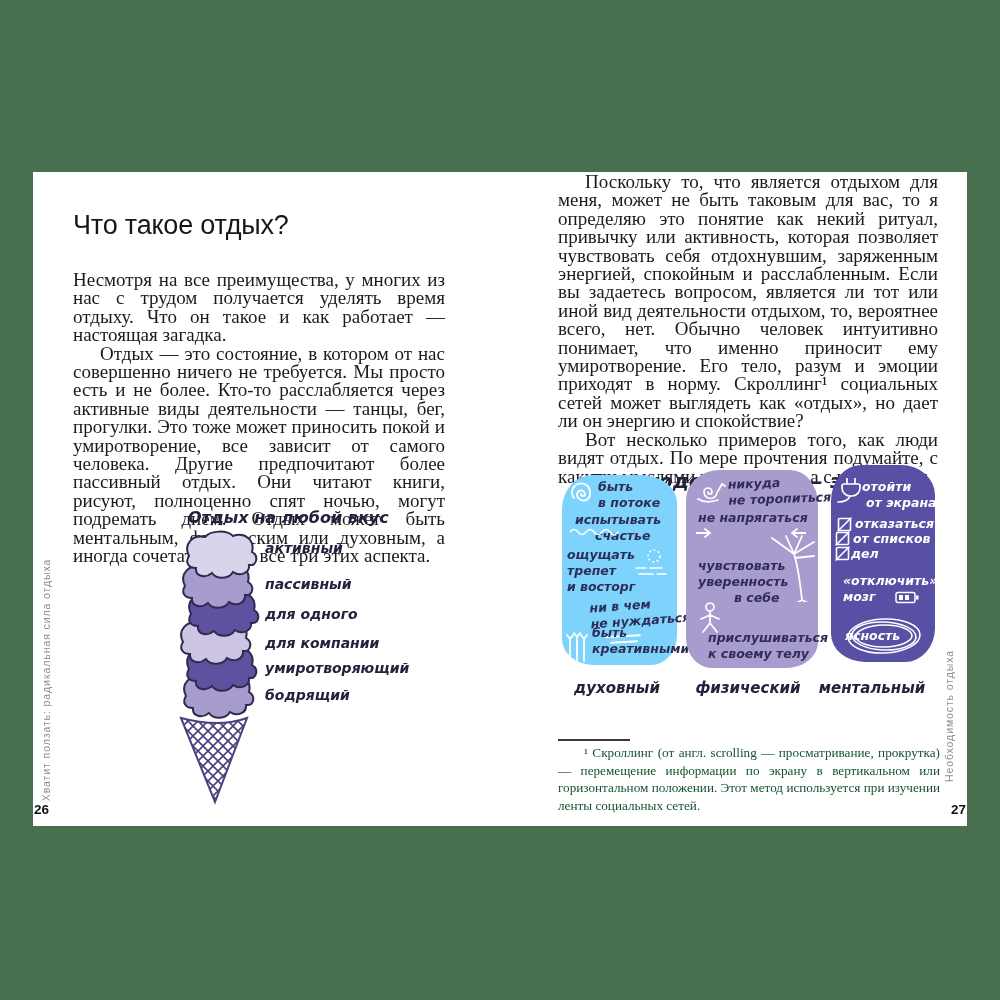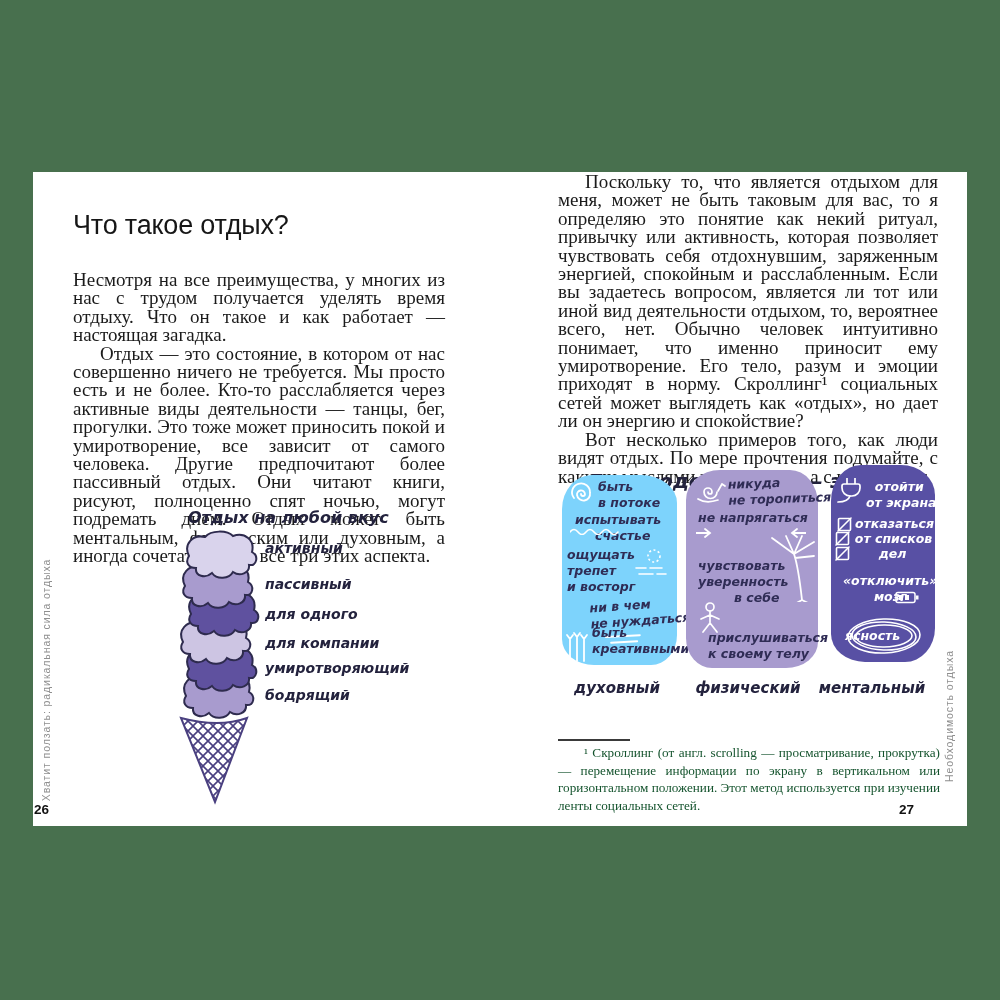--- a/index.html
+++ b/index.html
@@ -28,21 +28,21 @@
     font-size:13.5px;font-weight:bold;color:#111;}
 
   
   .diag-title{position:absolute;left:540px;top:265px;width:330px;text-align:center;font-size:20px;margin-top:32px;}
   .blob{position:absolute;}
   .b1{left:529px;top:303px;width:115px;height:190px;border-radius:30px 36px 26px 32px/34px 28px 30px 26px;}
   .b2{left:653px;top:298px;width:132px;height:198px;border-radius:34px 28px 32px 26px/30px 34px 26px 30px;}
   .b3{left:798px;top:293px;width:104px;height:197px;border-radius:30px 34px 30px 34px/36px 30px 34px 28px;}
   .bi{position:absolute;font-family:"DejaVu Sans",sans-serif;font-style:italic;font-weight:bold;
     font-size:12.5px;line-height:16px;color:#2f2c55;white-space:nowrap;}
-  .b3 .bi{color:#ffffff;text-align:center;}
+  .b3 .bi{color:#ffffff;}
   .doodle{position:absolute;}
   .blob-label{position:absolute;top:507px;transform:translateX(-50%);font-size:15px;}
 
   
   .fn-rule{position:absolute;left:525px;top:567px;width:72px;height:2px;background:#3a3a3a;}
   .footnote{position:absolute;left:525px;top:572px;width:382px;font-size:13.2px;line-height:17.6px;
     color:#14532d;text-align:justify;text-indent:26px;}
 </style>
 </head>
 <body style="background: rgb(72, 112, 78);">
@@ -218,16 +218,16 @@
     </div>
 
     <div class="hand blob-label" style="left:584px">духовный</div>
     <div class="hand blob-label" style="left:715px">физический</div>
     <div class="hand blob-label" style="left:839px">ментальный</div>
 
     <div class="fn-rule"></div>
     <div class="footnote">¹ Скроллинг (от англ. scrolling — просматривание, прокрутка) — перемещение информации по экрану в вертикальном или горизонтальном положении. Этот метод используется при изучении ленты социальных сетей.</div>
 
     <div class="edge-label" style="left:818px;top:536px;width:200px">Необходимость отдыха</div>
-    <div class="pagenum" style="left:866px;width:31px;text-align:left">27</div>
+    <div class="pagenum" style="left:902px;width:31px;text-align:right">27</div>
 
   </div>
 </div>
 
 </body></html>

